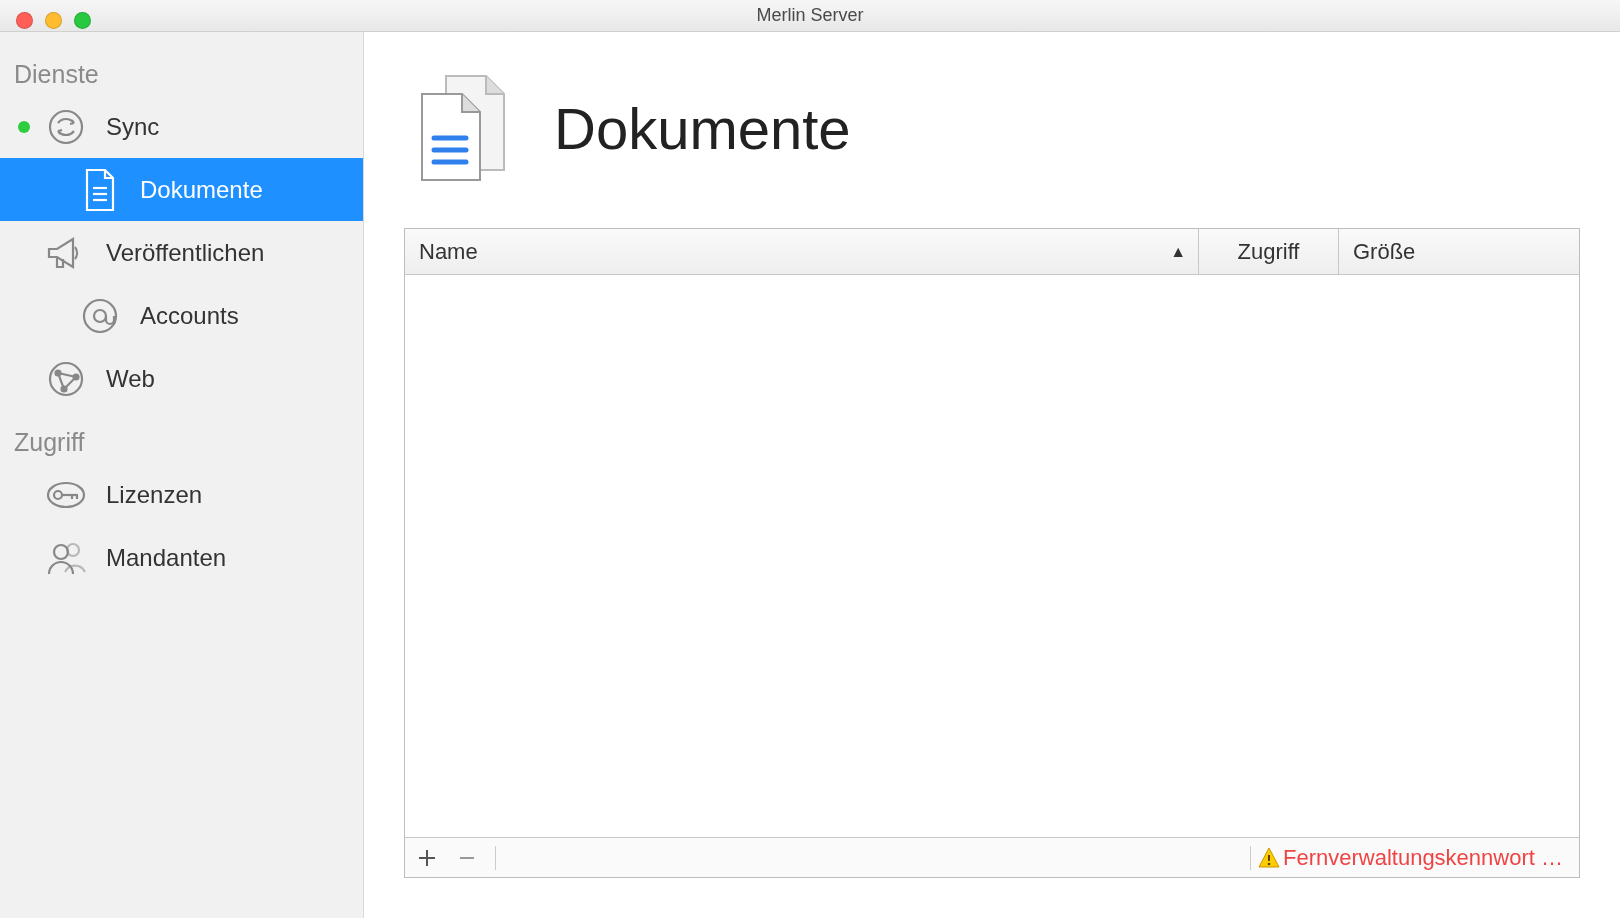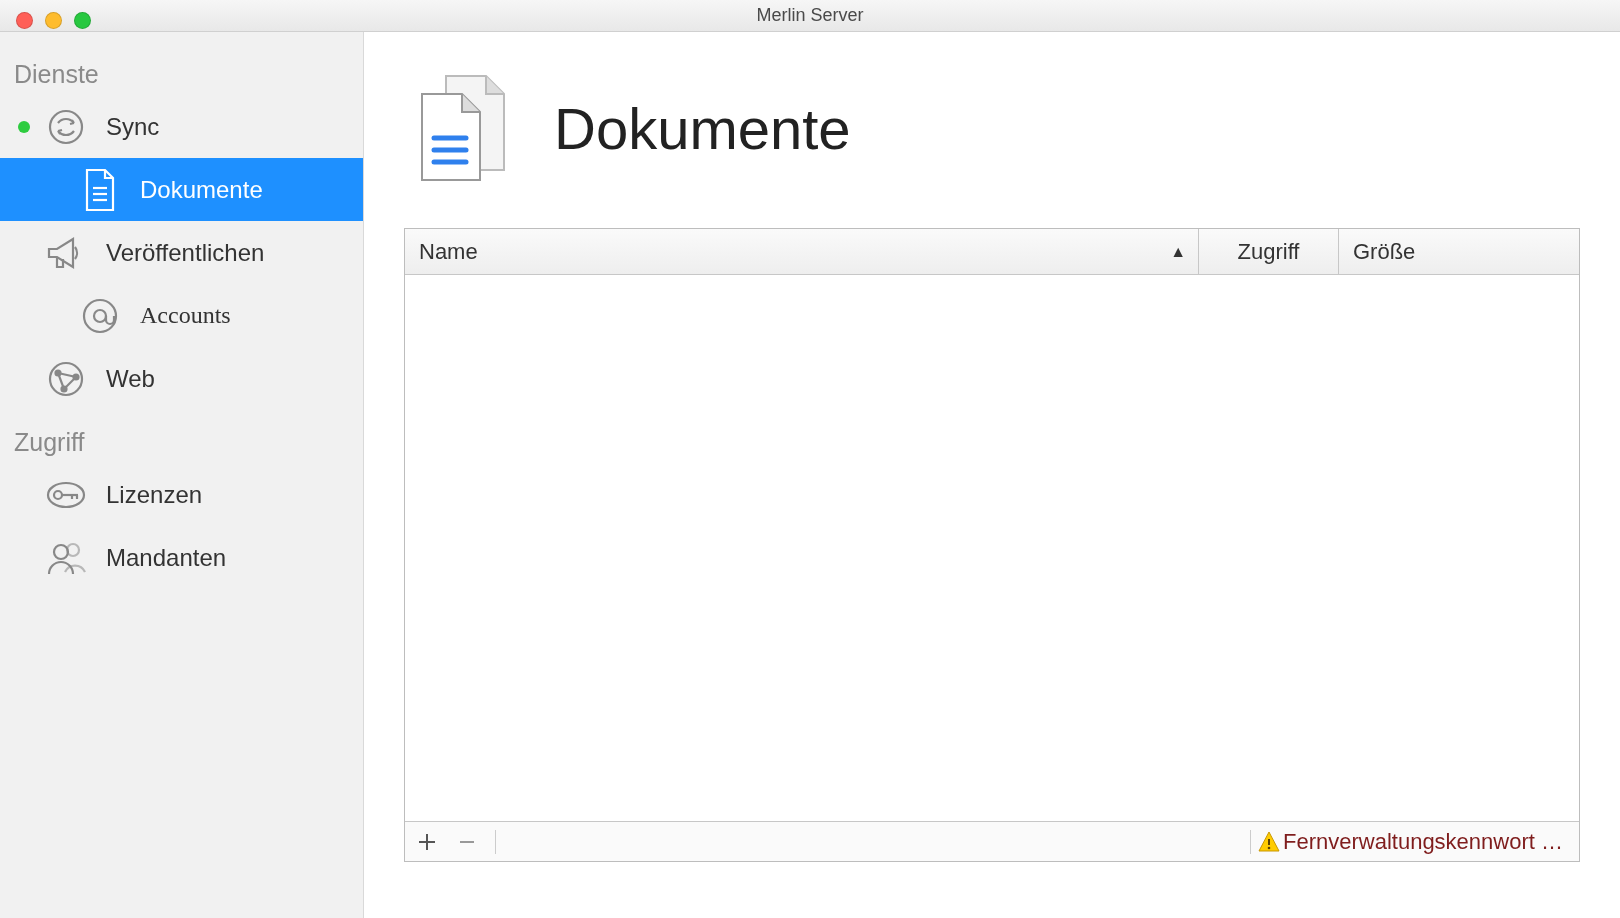--- a/index.html
+++ b/index.html
@@ -8,45 +8,45 @@
   .titlebar { height: 32px; background: linear-gradient(#f6f6f6,#e8e8e8); border-bottom: 1px solid #d0d0d0; position: relative; display: flex; align-items: center; }
   .traffic { position: absolute; left: 16px; top: 12px; display: flex; gap: 12px; }
   .tl { width: 17px; height: 17px; border-radius: 50%; border: 1px solid rgba(0,0,0,.15); }
   .tl.red { background: #ff5f57; } .tl.yellow { background: #febc2e; } .tl.green { background: #28c840; }
   .wintitle { margin: 0 auto; font-size: 18px; color: #4a4a4a; }
   .body { display: flex; flex: 1; min-height: 0; }
   .sidebar { width: 364px; background: #f1f1f1; border-right: 1px solid #d9d9d9; padding-top: 10px; }
   .section-label { color: #8a8a8a; font-size: 25px; padding: 18px 14px 6px 14px; }
   .nav-item { display: flex; align-items: center; height: 63px; padding-left: 44px; gap: 18px; font-size: 24px; color: #333; cursor: default; }
   .nav-item.sub { padding-left: 78px; }
-  .nav-item.sub2 { padding-left: 78px; font-family: Liberation Serif, serif; }
+  .nav-item.sub2 { padding-left: 78px; }
   .nav-item.selected { background: #1e90ff; color: #fff; }
   .nav-item .status-dot { position: absolute; left: 18px; width: 12px; height: 12px; border-radius: 50%; background: #2ecc40; }
   .nav-item { position: relative; }
   .nav-item .icon { width: 44px; height: 44px; display: flex; align-items: center; justify-content: center; color: #888; }
   .nav-item.selected .icon { color: #fff; }
   .nav-item.sub .icon, .nav-item.sub2 .icon { width: 44px; }
   .nav-label { flex: 1; }
   .content { flex: 1; display: flex; flex-direction: column; background: #fff; padding-top: 10px; }
   .content-header { display: flex; align-items: center; gap: 30px; padding: 26px 40px 40px 40px; }
   .doc-hero { width: 120px; height: 120px; position: relative; }
   .page-title { font-size: 58px; font-weight: 300; color: #222; }
-  .table-wrap { flex: 1; margin: 0 40px 16px 40px; border: 1px solid #bdbdbd; display: flex; flex-direction: column; background: #fff; min-height: 0; }
+  .table-wrap { flex: 1; margin: 0 40px 0 40px; border: 1px solid #bdbdbd; display: flex; flex-direction: column; background: #fff; min-height: 0; }
   .thead { display: flex; height: 46px; background: linear-gradient(#fafafa,#eee); border-bottom: 1px solid #c7c7c7; }
   .th { display: flex; align-items: center; padding: 0 14px; font-size: 22px; color: #333; border-right: 1px solid #c7c7c7; }
   .th:last-child { border-right: none; }
   .th.name { flex: 1; position: relative; }
   .th .sort { position: absolute; right: 12px; font-size: 16px; }
   .th.zugriff { width: 140px; justify-content: center; }
   .th.groesse { width: 240px; }
   .tbody { flex: 1; background: #fff; }
   .table-footer { height: 40px; border-top: 1px solid #c7c7c7; background: #fafafa; display: flex; align-items: center; padding: 0 6px; gap: 8px; }
   .tool-btn { width: 32px; height: 32px; display: flex; align-items: center; justify-content: center; color: #555; font-size: 24px; }
   .tool-sep { width: 1px; height: 24px; background: #ccc; margin: 0 4px; }
-  .footer-status { margin-left: auto; display: flex; align-items: center; gap: 2px; padding-right: 10px; font-size: 22px; color: #7f1d1d; }
+  .footer-status { margin-left: auto; display: flex; align-items: center; gap: 2px; padding-right: 10px; font-size: 22px; color: #ef4444; }
   .warn-icon { width: 24px; height: 24px; }
   .bottom-pad { height: 40px; }
   svg { display: block; }
 </style>
 </head>
 <body>
 
 <div class="window">
   <div class="titlebar">
     <div class="traffic">

